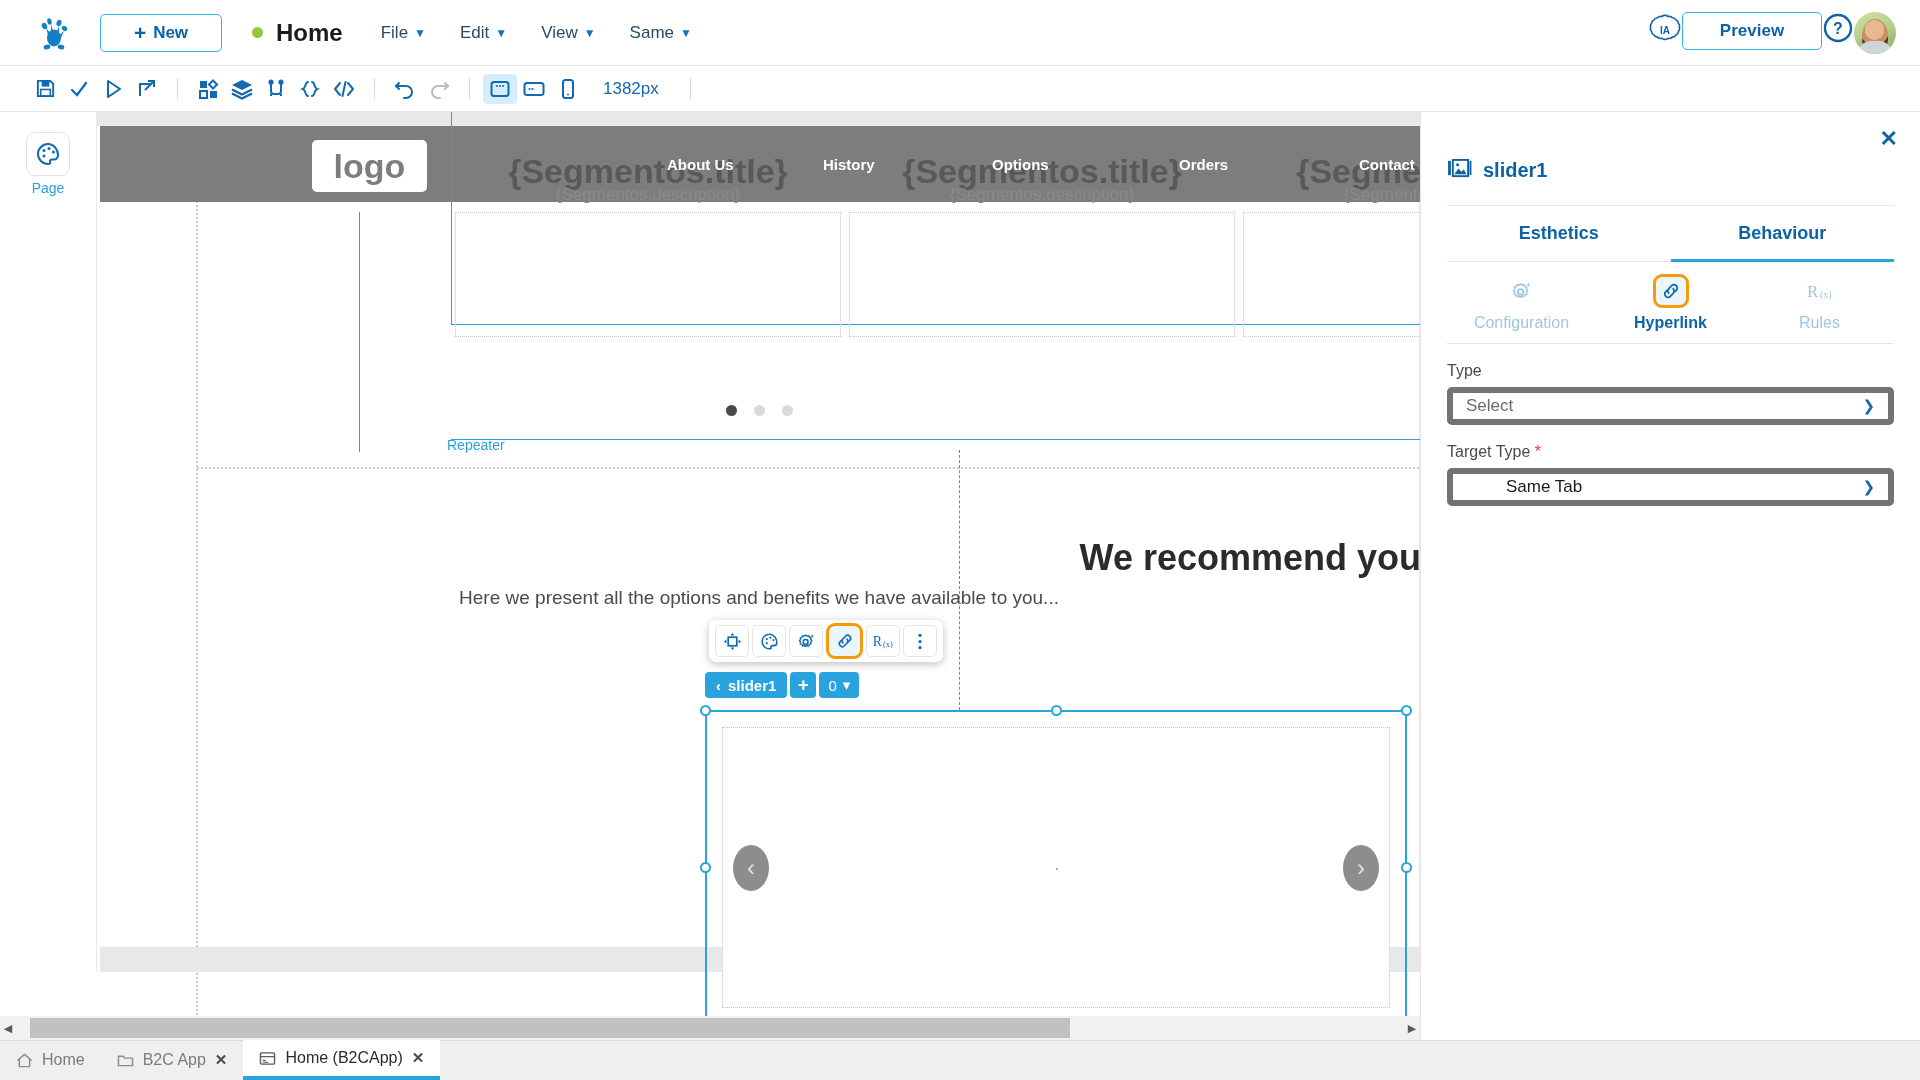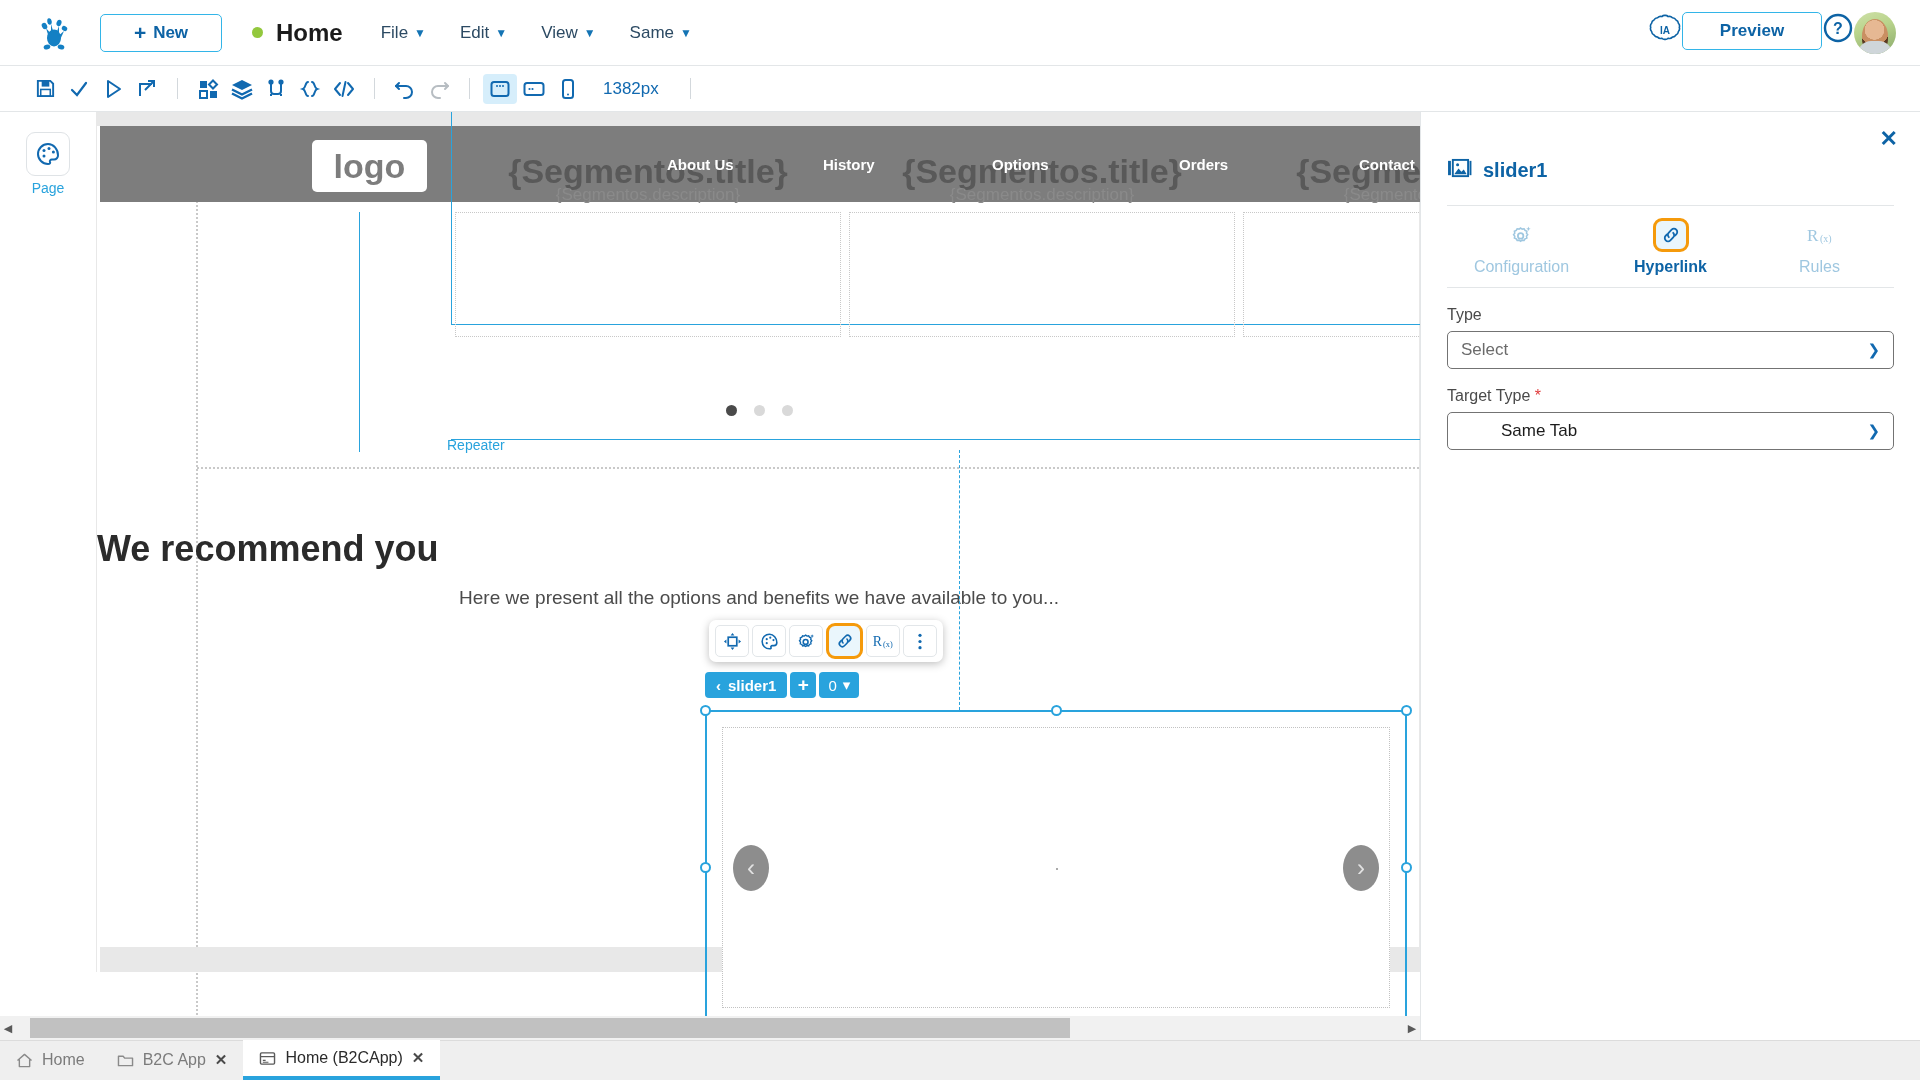--- a/index.html
+++ b/index.html
@@ -123,21 +123,21 @@
   }
   .dots-row { position: absolute; top: 293px; left: 0; width: 1324px; display: flex; justify-content: center; gap: 17px; }
   .dot { width: 11px; height: 11px; border-radius: 50%; background: #d9d9d9; }
   .dot.on { background: #4a4a4a; }
   .sect-divider { position: absolute; top: 327px; left: 354px; width: 1075px; height: 1px; background: #29a3dd; }
   .dashed-sep { position: absolute; top: 355px; left: 100px; width: 1330px; border-top: 2px dotted #c9c9c9; }
   .left-dash-rail { position:absolute; top:14px; left:99px; height:1000px; border-left: 2px dotted #c9c9c9; }
 
   
   .rec-title {
-    position: absolute; top: 416px; left: 0; width: 1324px; text-align: left;
+    position: absolute; top: 425px; left: 0; width: 1324px; text-align: right;
     font-size: 36px; font-weight: bold; color: #2b2b2b;
   }
   .rec-sub {
     position: absolute; top: 475px; left: 0; width: 1324px; text-align: center;
     font-size: 19px; color: #4b4b4b;
   }
   .vguide { position: absolute; top: 338px; left: 862px; height: 260px; border-left: 1px dashed #29a3dd; }
   .vguide-top { position: absolute; top: 100px; left: 262px; height: 240px; border-left: 1px solid #29a3dd; }
 
   
@@ -224,21 +224,21 @@
     padding: 12px 0 11px 0; cursor: pointer;
   }
   .rp-subtab .st-label { font-size: 16px; color: #9fc7e0; }
   .rp-subtab.sel .st-label { color: #0d63a5; font-weight: bold; }
   .st-ico { width: 36px; height: 34px; display: flex; align-items: center; justify-content: center; color: #9fc7e0; }
   .rp-subtab.sel .st-ico { color: #1169b0; border: 3px solid #f59a0b; background: #eaf6fc; border-radius: 9px; width: 36px; height: 34px; }
   .field { margin: 18px 26px 0 26px; }
   .field-label { font-size: 16px; color: #4a4a4a; margin-bottom: 7px; }
   .req { color: #e03a3a; }
   .select-box {
-    width: 100%; height: 38px; border: 1px solid #737373; border-radius: 5px;
+    width: 100%; height: 38px; border: 6px solid #737373; border-radius: 5px;
     display: flex; align-items: center; padding: 0 13px; background: #fff; cursor: pointer;
   }
   .select-box .val { font-size: 17px; color: #6b6b6b; }
   .select-box .val.filled { color: #1b1b1b; margin-left: 40px; }
   .select-box .chev { margin-left: auto; color: #1169b0; font-size: 15px; }
 
   
   .bottombar {
     position: absolute; top: 1040px; left: 0; width: 1920px; height: 40px;
     background: #efefef; display: flex; align-items: flex-end;
@@ -580,20 +580,24 @@
           <circle cx="11" cy="7" r="1.6" fill="#0d63a5"></circle>
           <path d="M7.5 17 L12 11 L15 14.5 L17.5 12 L20.5 17 z" fill="#0d63a5"></path>
           <rect x="23.5" y="3" width="2" height="15" fill="#0d63a5"></rect>
         </svg>
       </span>
       <span class="rp-title">slider1</span>
     </div>
 
     <div class="rp-rule"></div>
 
+    <div class="rp-tabs">
+      <div class="rp-tab">Esthetics</div>
+      <div class="rp-tab sel">Behaviour</div>
+    </div>
 
     <div class="rp-subtabs">
       <div class="rp-subtab">
         <span class="st-ico">
           <svg width="22" height="22" viewBox="0 0 24 24">
               <circle cx="10.5" cy="13" r="3" fill="none" stroke="#9fc7e0" stroke-width="1.9"></circle>
               <path d="M10.5 4.4 l1.7 1.2 2.1 -.4 1 1.8 2 .9 -.4 2.1 1.3 1.6 -1.3 1.6 .4 2.1 -2 .9 -1 1.8 -2.1 -.4 -1.7 1.2 -1.7 -1.2 -2.1 .4 -1 -1.8 -2 -.9 .4 -2.1 -1.3 -1.6 1.3 -1.6 -.4 -2.1 2 -.9 1 -1.8 2.1 .4 z" fill="none" stroke="#9fc7e0" stroke-width="1.7"></path>
               <path d="M19 2.8 l.7 1.7 1.7 .7 -1.7 .7 -.7 1.7 -.7 -1.7 -1.7 -.7 1.7 -.7 z" fill="#9fc7e0"></path>
             </svg>
         </span>

